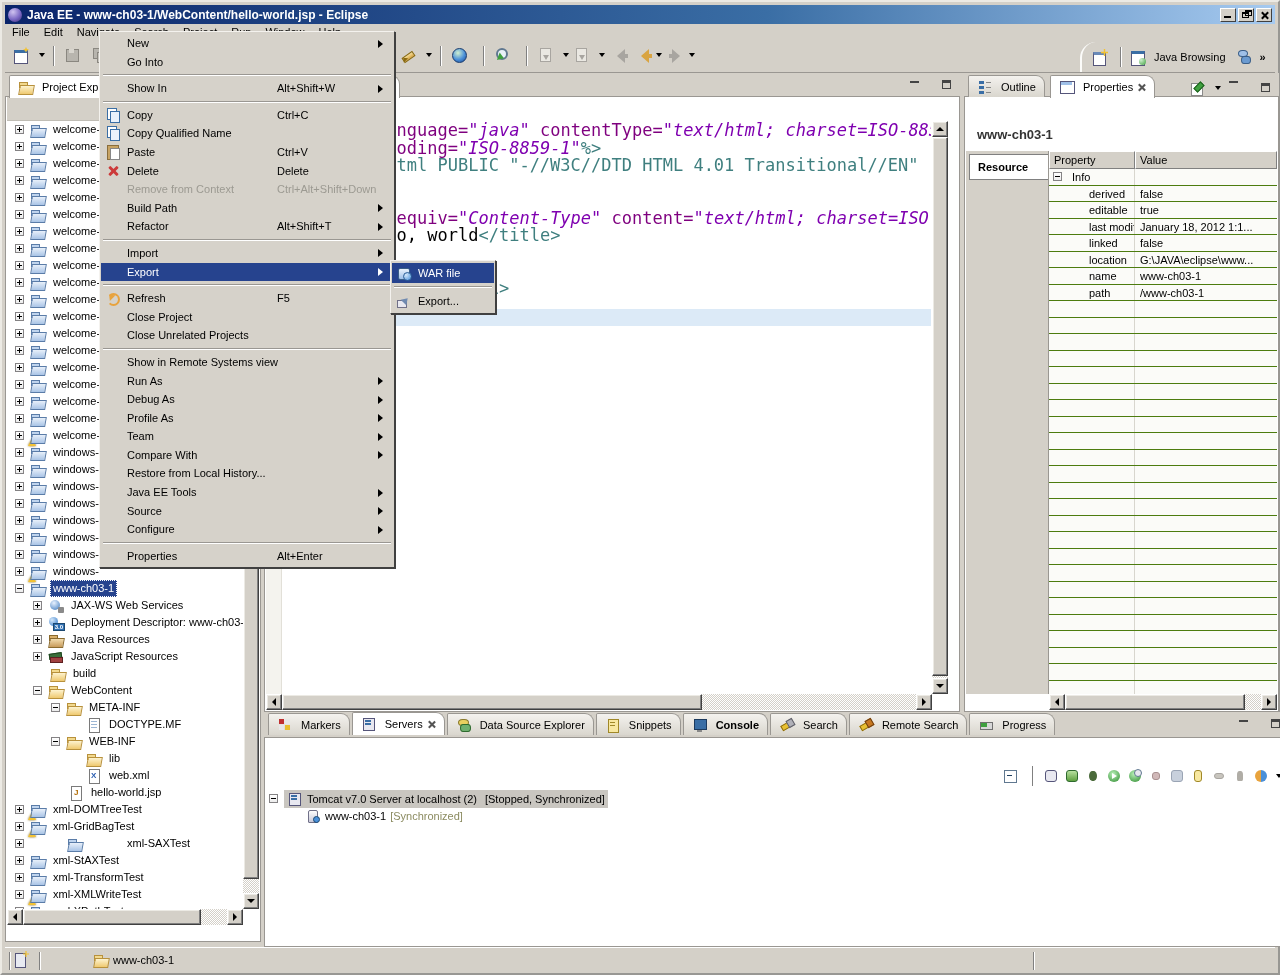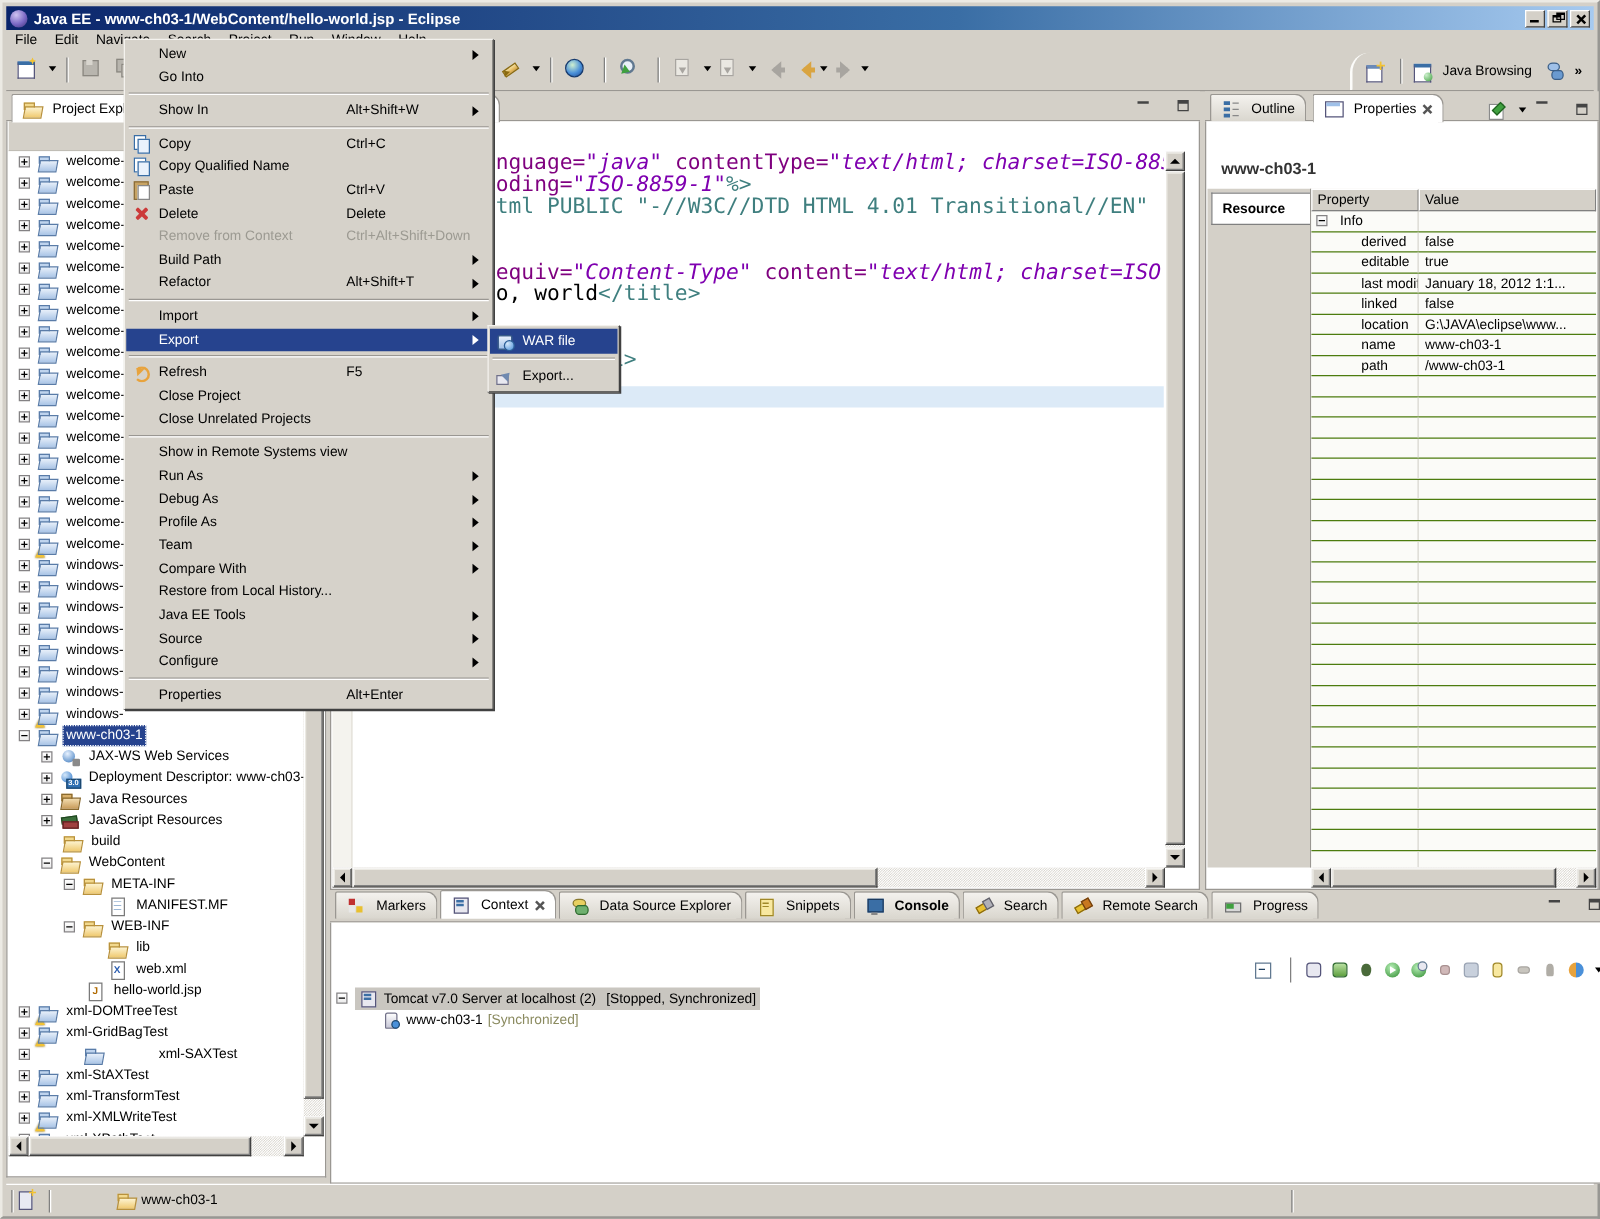--- a/index.html
+++ b/index.html
@@ -485,21 +485,21 @@
             <span class="tlabel">WebContent</span>
           </div>
           <div class="trow" style="padding-left: 44px;">
             <span class="exp minus"></span>
             <span class="icn ic-folder"></span>
             <span class="tlabel">META-INF</span>
           </div>
           <div class="trow" style="padding-left: 62px;">
             <span class="expspace"></span>
             <span class="icn ic-file"></span>
-            <span class="tlabel">MANIFEST.MF</span>
+            <span class="tlabel">DOCTYPE.MF</span>
           </div>
           <div class="trow" style="padding-left: 44px;">
             <span class="exp minus"></span>
             <span class="icn ic-folder"></span>
             <span class="tlabel">WEB-INF</span>
           </div>
           <div class="trow" style="padding-left: 62px;">
             <span class="expspace"></span>
             <span class="icn ic-folder"></span>
             <span class="tlabel">lib</span>
@@ -800,21 +800,21 @@
     </div>
   </div>
 
   <div class="eview" id="bottom-view">
     <div class="vtabrow" style="height:26px;">
       <div id="btabs"><div class="vtab">
             <span class="icn ic-markers"></span>
             <span>Markers</span>
           </div><div class="vtab active">
             <span class="icn ic-server"></span>
-            <span>Context</span>
+            <span>Servers</span>
             <span class="xclose">
               <i></i>
               <b></b>
             </span>
           </div><div class="vtab">
             <span class="icn ic-dse"></span>
             <span>Data Source Explorer</span>
           </div><div class="vtab">
             <span class="icn ic-snippets"></span>
             <span>Snippets</span>

